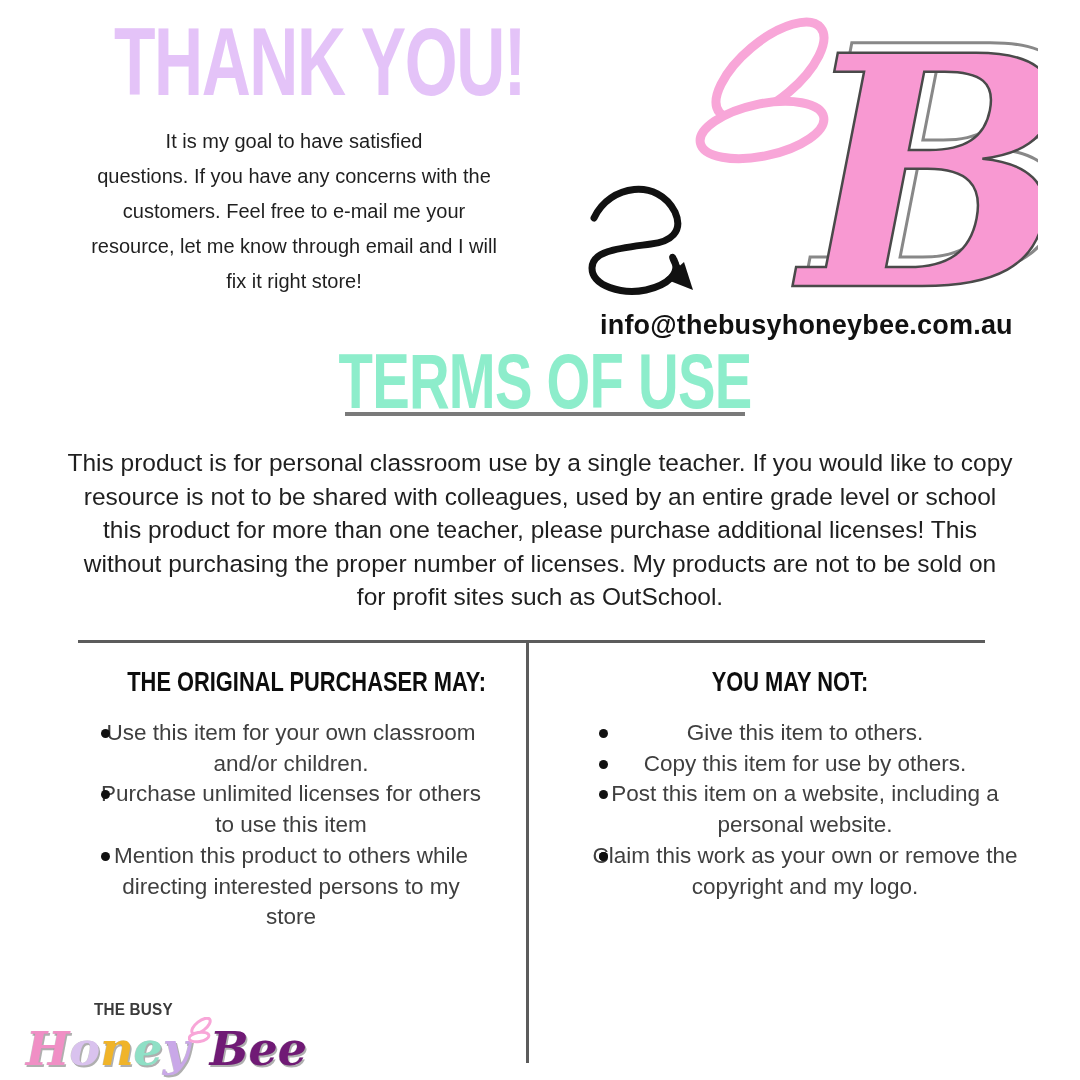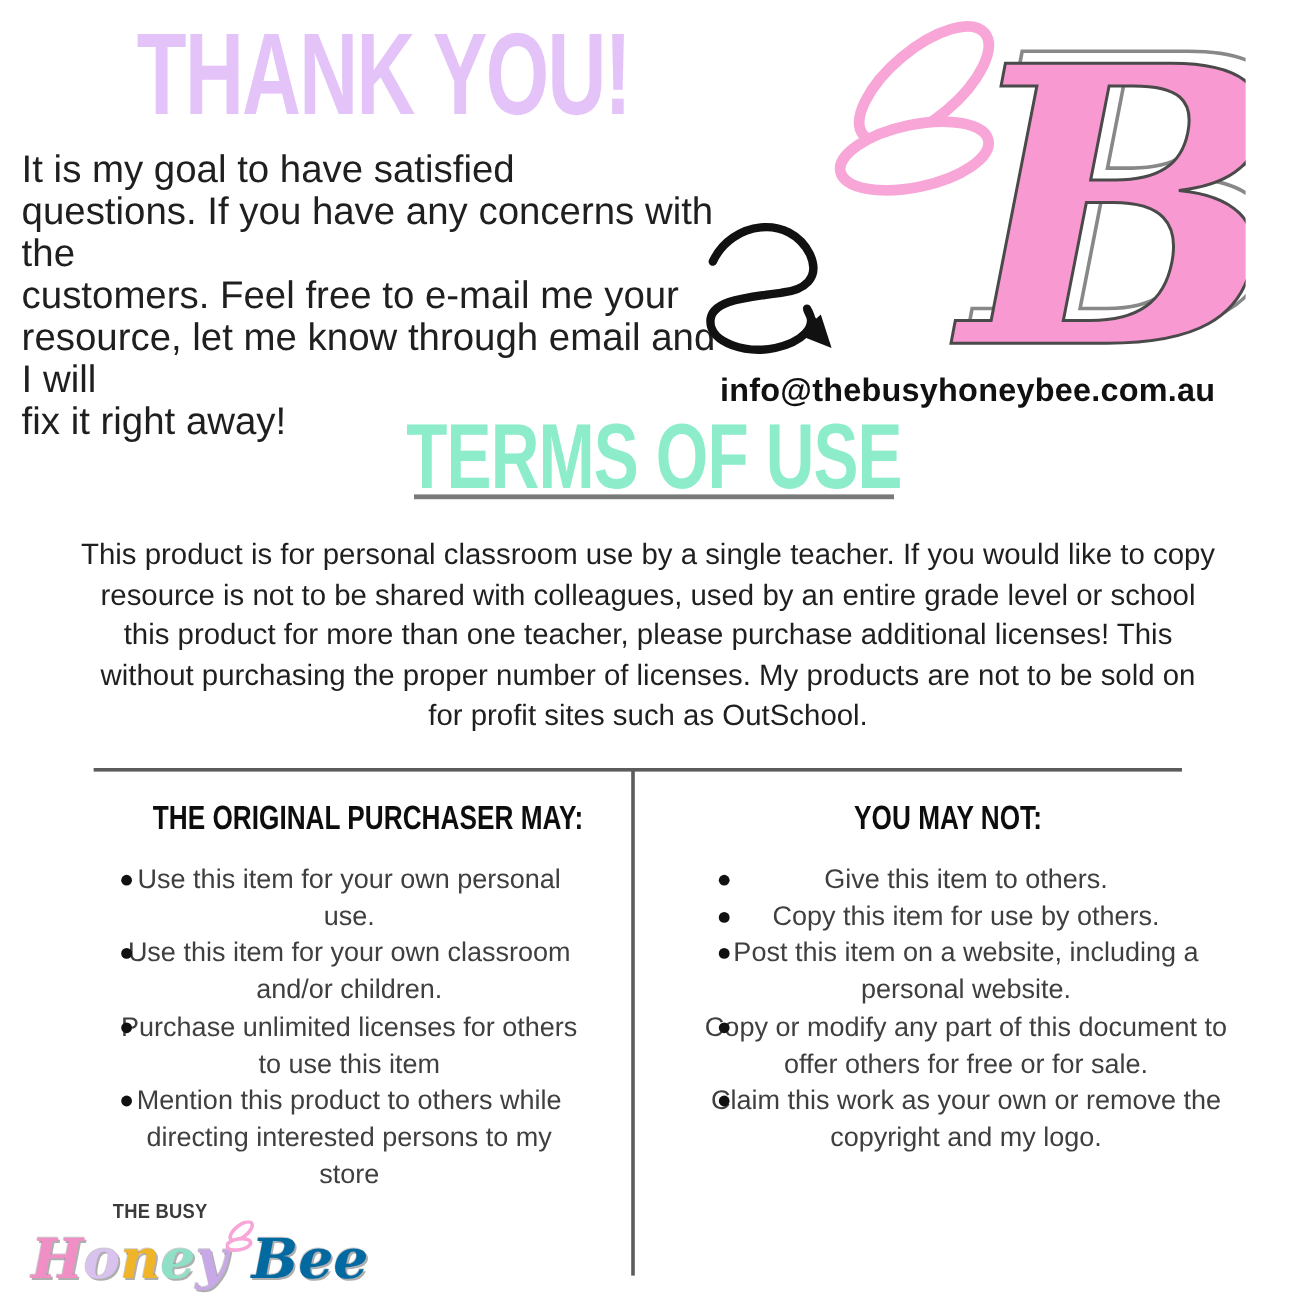--- a/index.html
+++ b/index.html
@@ -8,22 +8,22 @@
     font-family:"Liberation Sans",sans-serif;
   }
   
   .thank-title{
     position:absolute;left:30px;top:14px;width:560px;text-align:center;
     font-size:97px;font-weight:bold;line-height:96px;letter-spacing:-2px;
     color:var(--lavender);transform:scaleX(.70);transform-origin:center;
     white-space:nowrap;
   }
   .thank-body{
-    position:absolute;left:18px;top:124px;width:584px;text-align:left;
-    font-size:32px;line-height:35px;color:var(--ink);
+    position:absolute;left:2px;top:124px;width:584px;text-align:center;
+    font-size:20px;line-height:35px;color:var(--ink);
   }
   
   .arrow-doodle{position:absolute;left:578px;top:172px;width:132px;height:130px;}
   
   .bee-logo{position:absolute;left:690px;top:4px;width:348px;height:298px;}
   
   .email-text{
     position:absolute;left:600px;top:310px;width:442px;text-align:left;
     font-size:27px;font-weight:bold;letter-spacing:.2px;color:#111111;
   }
@@ -82,21 +82,21 @@
 
 <div class="canvas">
 
   <div class="thank-title">THANK YOU!</div>
 
   <div class="thank-body">
     <div>It is my goal to have satisfied</div>
     <div>questions. If you have any concerns with the</div>
     <div>customers. Feel free to e-mail me your</div>
     <div>resource, let me know through email and I will</div>
-    <div>fix it right away!</div>
+    <div>fix it right store!</div>
   </div>
 
   <div class="arrow-doodle">
     <svg width="132" height="130" viewBox="0 0 132 130">
       <path d="M16 46 C32 12 80 6 97 40 C106 60 92 70 73 72 C44 76 14 78 14 96 C14 114 44 123 68 118 C90 113 103 101 96 88 C92 80 97 92 101 99" fill="none" stroke="#111111" stroke-width="7" stroke-linecap="round"></path>
       <polygon points="115,118 106,90 87,107" fill="#111111"></polygon>
     </svg>
   </div>
 
   <div class="bee-logo">
@@ -124,38 +124,37 @@
     <div>this product for more than one teacher, please purchase additional licenses! This</div>
     <div>without purchasing the proper number of licenses. My products are not to be sold on</div>
     <div>for profit sites such as OutSchool.</div>
   </div>
 
   <div class="rule-h"></div>
   <div class="rule-v"></div>
 
   <div class="col-heading left">THE ORIGINAL PURCHASER MAY:</div>
   <ul class="col-list left">
-    <li><span class="bullet-dot"></span><span>Use this item for your own personal use.</span></li>
     <li><span class="bullet-dot"></span><span>Use this item for your own classroom and/or children.</span></li>
     <li><span class="bullet-dot"></span><span>Purchase unlimited licenses for others to use this item</span></li>
     <li><span class="bullet-dot"></span><span>Mention this product to others while directing interested persons to my store</span></li>
   </ul>
 
   <div class="col-heading right">YOU MAY NOT:</div>
   <ul class="col-list right">
     <li><span class="bullet-dot"></span><span>Give this item to others.</span></li>
     <li><span class="bullet-dot"></span><span>Copy this item for use by others.</span></li>
     <li><span class="bullet-dot"></span><span>Post this item on a website, including a personal website.</span></li>
-    <li><span class="bullet-dot"></span><span>Copy or modify any part of this document to offer others for free or for sale.</span></li>
+    <li><span class="bullet-dot"></span></li>
     <li><span class="bullet-dot"></span><span>Claim this work as your own or remove the copyright and my logo.</span></li>
   </ul>
 
   <div class="footer-logo">
     <div class="footer-top">THE BUSY</div>
     <div class="footer-script">
       <span class="letter" style="color: rgb(240, 143, 197);">H</span><span class="letter" style="color: rgb(217, 194, 238);">o</span><span class="letter" style="color: rgb(240, 180, 41);">n</span><span class="letter" style="color: rgb(143, 224, 198);">e</span><span class="letter" style="color: rgb(201, 168, 232);">y</span><span class="footer-wings"><svg width="28" height="30" viewBox="0 0 28 30">
             <ellipse cx="13" cy="9" rx="11" ry="5" fill="#ffffff" stroke="var(--pink-light)" stroke-width="3" transform="rotate(-38 13 9)"></ellipse>
             <ellipse cx="11" cy="20" rx="10" ry="4.5" fill="#ffffff" stroke="var(--pink-light)" stroke-width="3" transform="rotate(-10 11 20)"></ellipse>
-          </svg></span><span class="letter" style="color: #0369a1;">Bee</span>
+          </svg></span><span class="letter" style="color: #701a75;">Bee</span>
     </div>
   </div>
 
 </div>
 
 </body></html>

